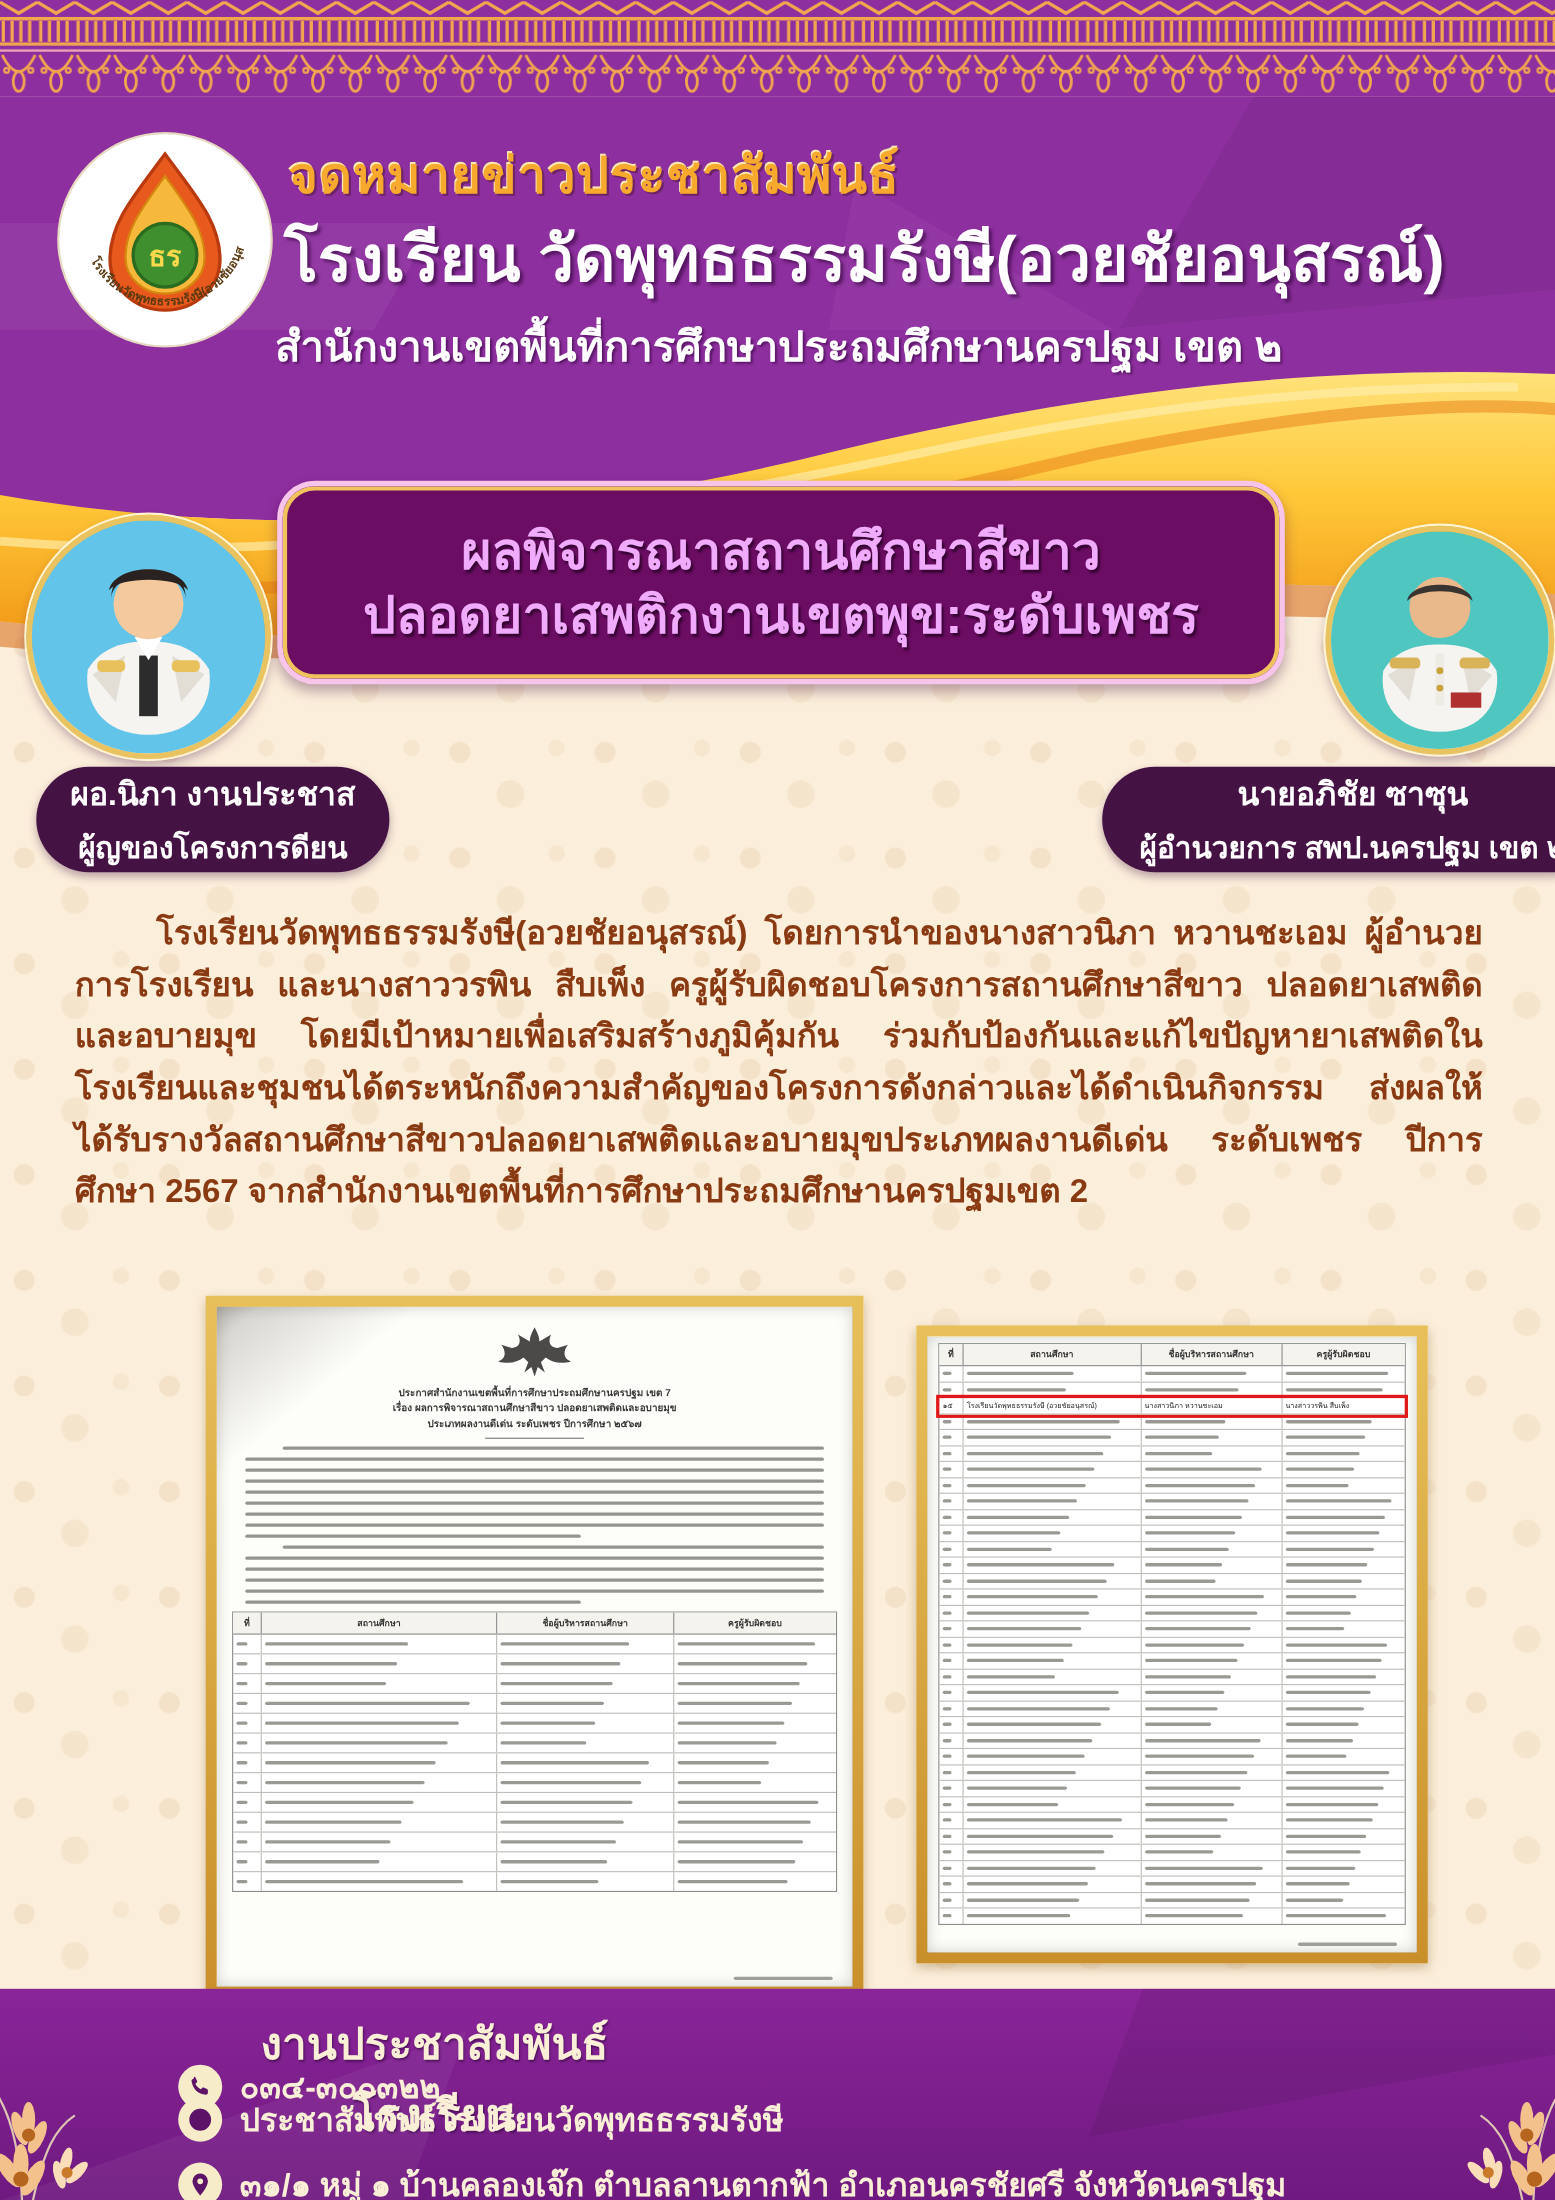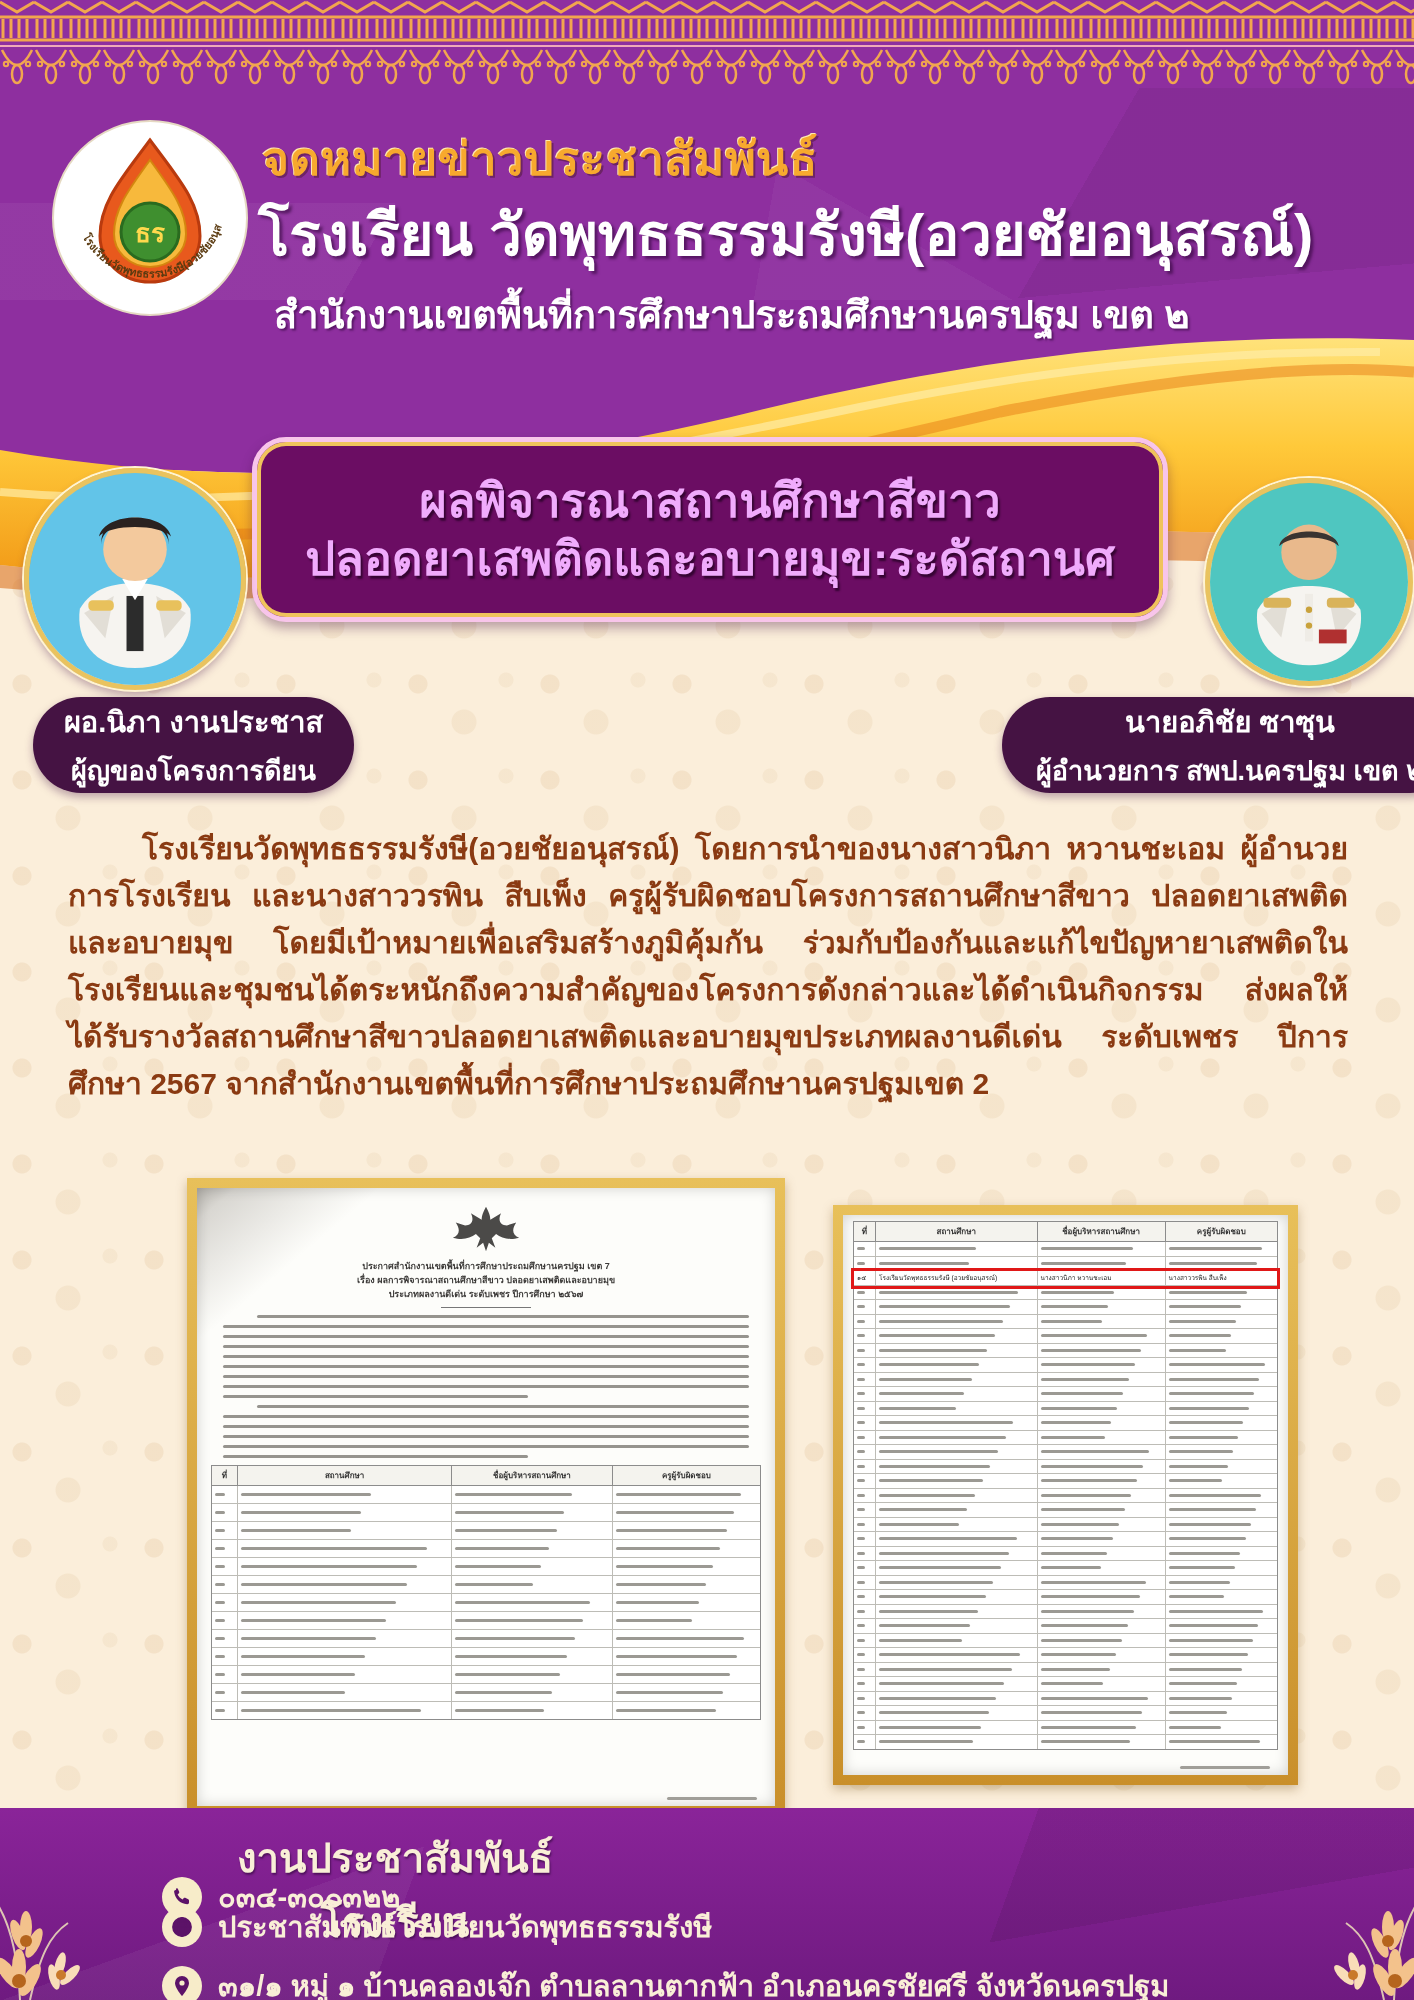--- a/index.html
+++ b/index.html
@@ -20,21 +20,21 @@
       radial-gradient(circle at 110px 18px, rgba(205,160,105,.10) 0 7px, transparent 8px),
       #fbeeda;
     background-size:132px 96px;}
   .top-ornament{position:absolute;left:0;top:0;width:1414px;height:88px;background:#8e2f9f;}
   .ribbon{position:absolute;left:0;top:300px;width:1414px;height:350px;pointer-events:none;}
   
   .hdr-line1{position:absolute;left:262px;top:122px;font-size:46px;font-weight:800;color:#f7a92e;
     text-shadow:2px 2px 0 #6d2366,-1px -1px 0 #fde9b0;letter-spacing:1px;}
   .hdr-line2{position:absolute;left:258px;top:188px;font-size:58px;font-weight:800;color:#ffffff;
     text-shadow:3px 3px 3px rgba(40,0,50,.55);}
-  .hdr-line3{position:absolute;left:274px;top:284px;font-size:38px;font-weight:800;color:#ffffff;
+  .hdr-line3{position:absolute;left:250px;top:284px;font-size:38px;font-weight:800;color:#ffffff;
     text-shadow:2px 2px 2px rgba(40,0,50,.5);}
   .logo{position:absolute;left:50px;top:118px;width:200px;height:200px;}
   
   .banner{position:absolute;left:252px;top:437px;width:906px;height:175px;border-radius:34px;
     background:#6b0d63;border:5px solid #f8c5ea;box-shadow:inset 0 0 0 4px #f0c35c,0 6px 12px rgba(60,10,60,.35);
     display:flex;flex-direction:column;align-items:center;justify-content:center;gap:6px;}
   .banner div{color:#f0abfc;font-size:47px;font-weight:800;line-height:1.1;
     text-shadow:2px 3px 2px rgba(30,0,30,.7);}
   
   .portrait{position:absolute;border-radius:50%;overflow:hidden;
@@ -164,21 +164,21 @@
       </text>
     </svg>
   </div>
 
   <div class="hdr-line1">จดหมายข่าวประชาสัมพันธ์</div>
   <div class="hdr-line2">โรงเรียน วัดพุทธธรรมรังษี(อวยชัยอนุสรณ์)</div>
   <div class="hdr-line3">สำนักงานเขตพื้นที่การศึกษาประถมศึกษานครปฐม เขต ๒</div>
 
   <div class="banner">
     <div>ผลพิจารณาสถานศึกษาสีขาว</div>
-    <div>ปลอดยาเสพติดและอบายมุข:ระดัสถานศ</div>
+    <div>ปลอดยาเสพติกงานเขตพุข:ระดับเพชร</div>
   </div>
 
   <div class="portrait portrait-left">
     <svg viewBox="0 0 100 100" width="212" height="212">
       <rect width="100" height="100" fill="#62c4e8"></rect>
       <path d="M50 92 C30 92 22 78 24 64 C30 54 40 52 50 52 C60 52 70 54 76 64 C78 78 70 92 50 92 Z" fill="#f6f4f0"></path>
       <path d="M26 66 L40 58 L36 78 Z" fill="#e2ded6"></path>
         <path d="M74 66 L60 58 L64 78 Z" fill="#e2ded6"></path>
       <rect x="46" y="58" width="8" height="26" fill="#2c2c2c"></rect>
       <path d="M44 50 h12 l-6 10 Z" fill="#fff"></path>

